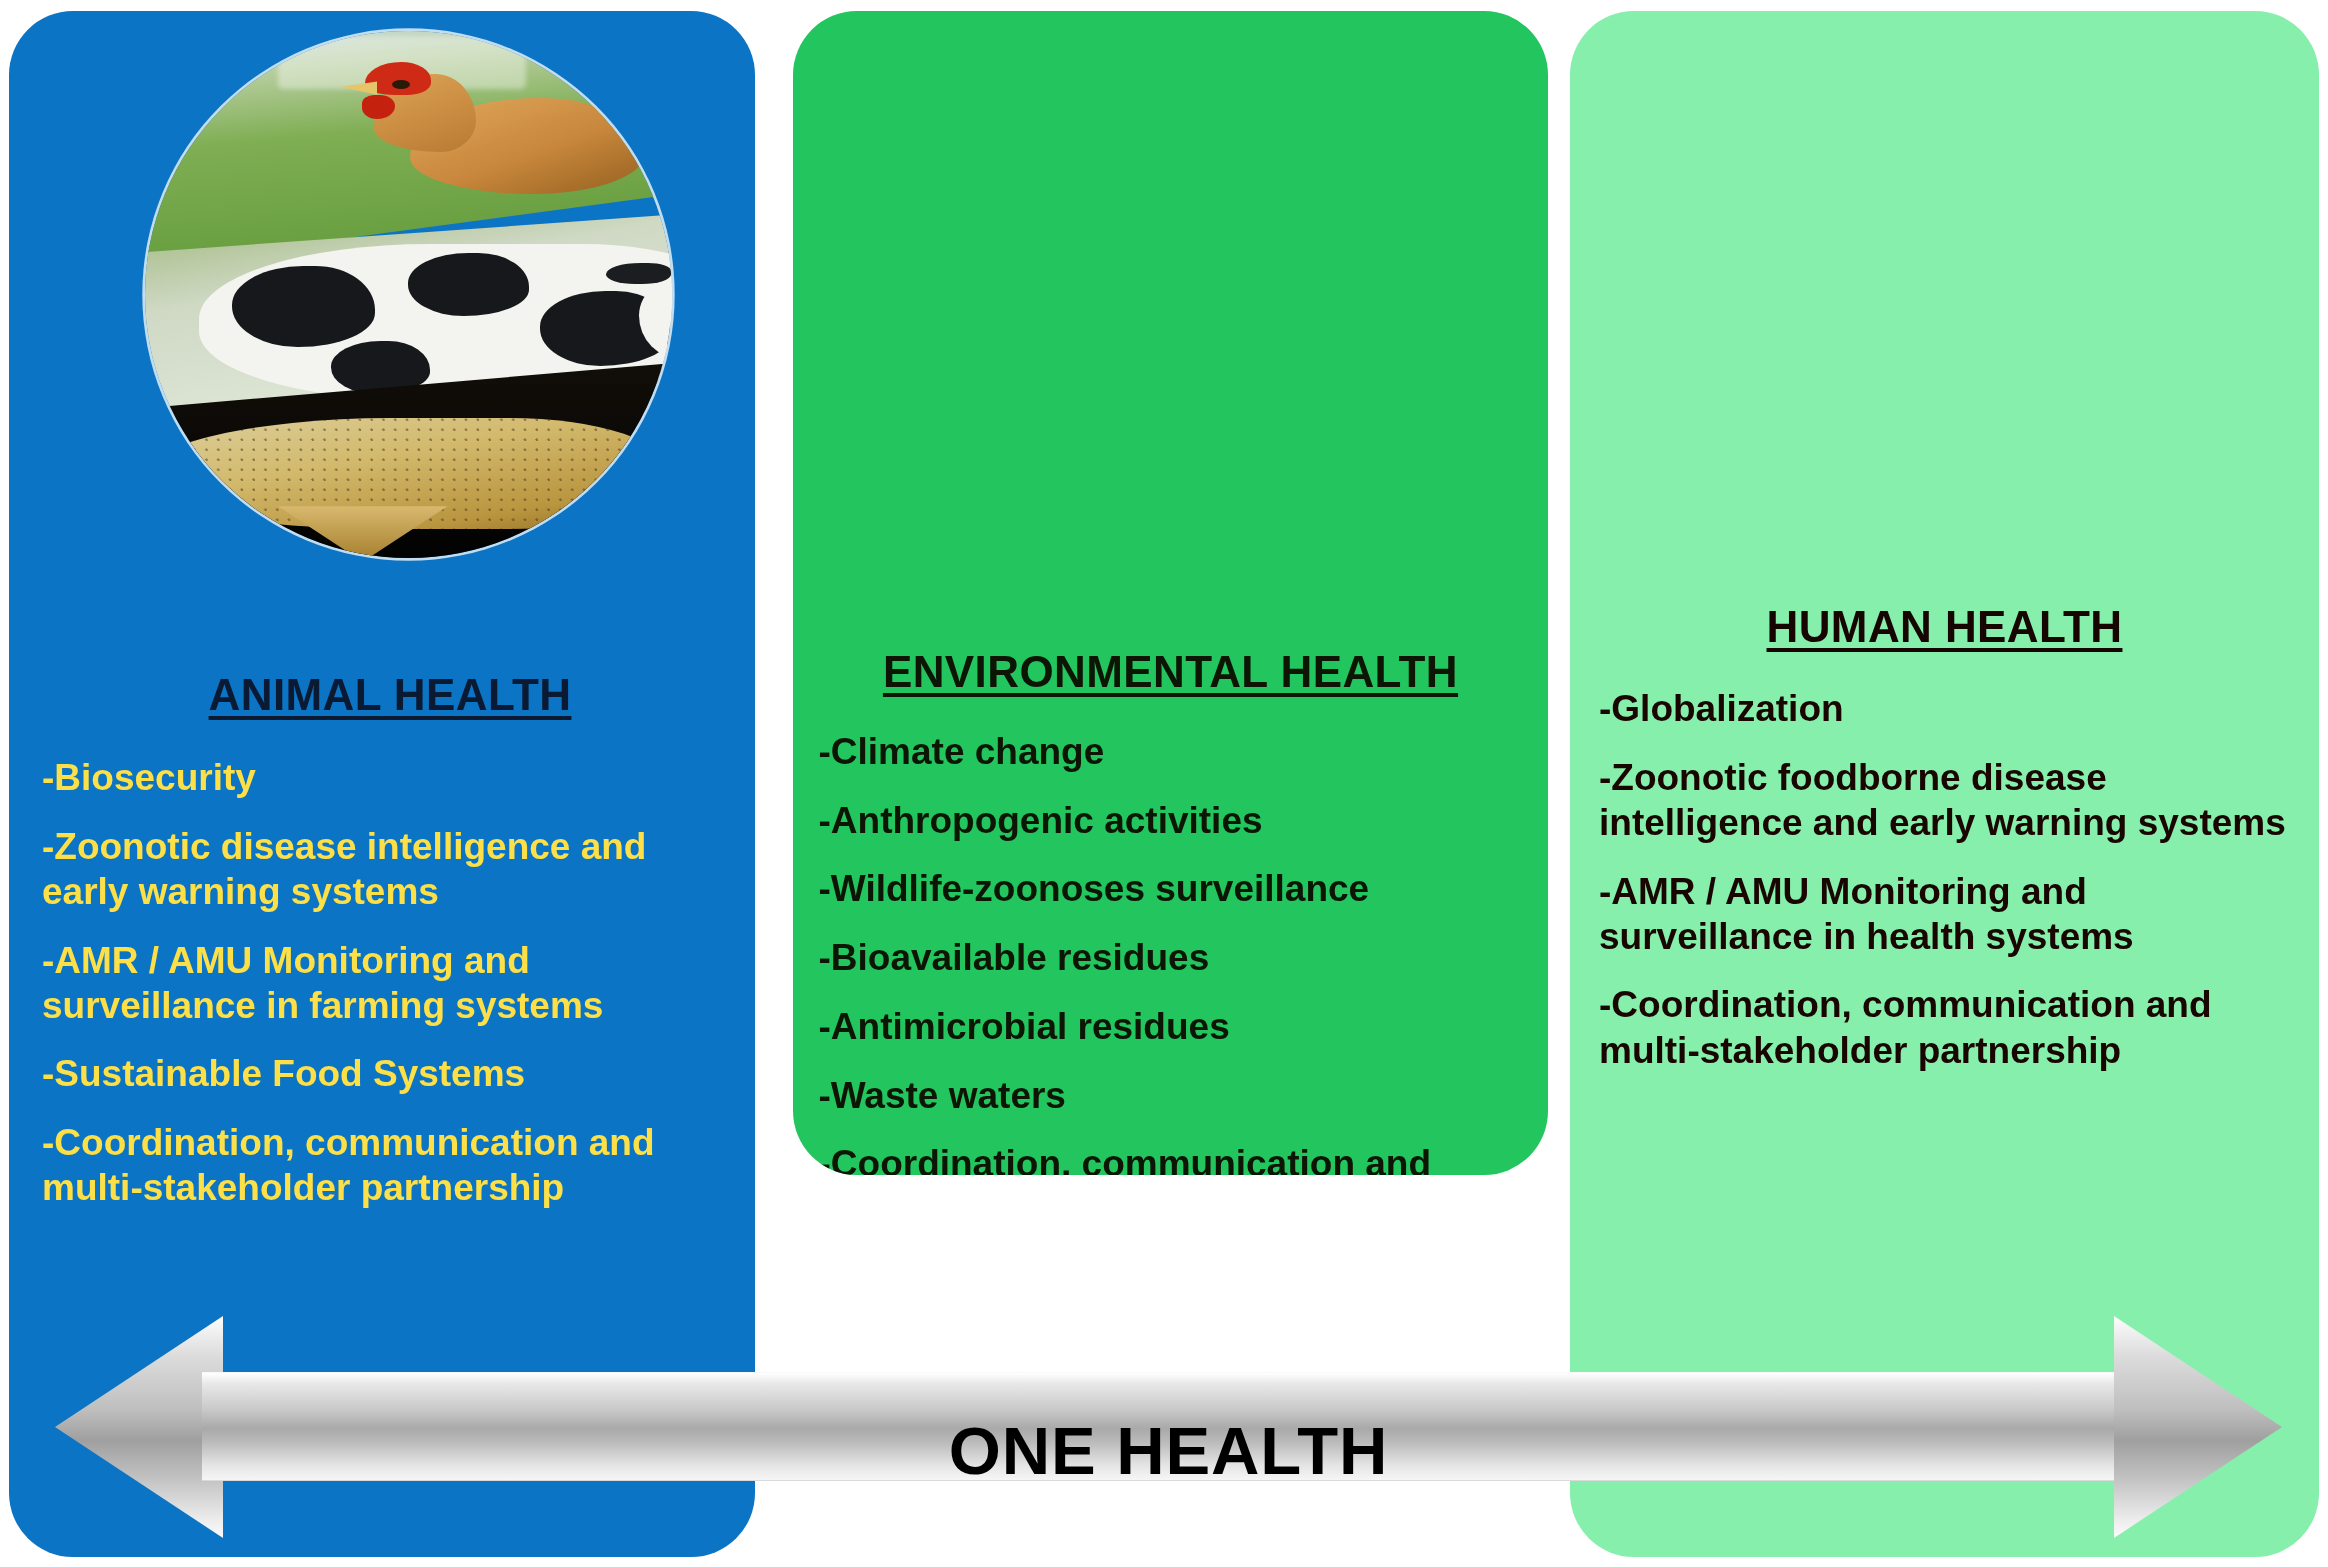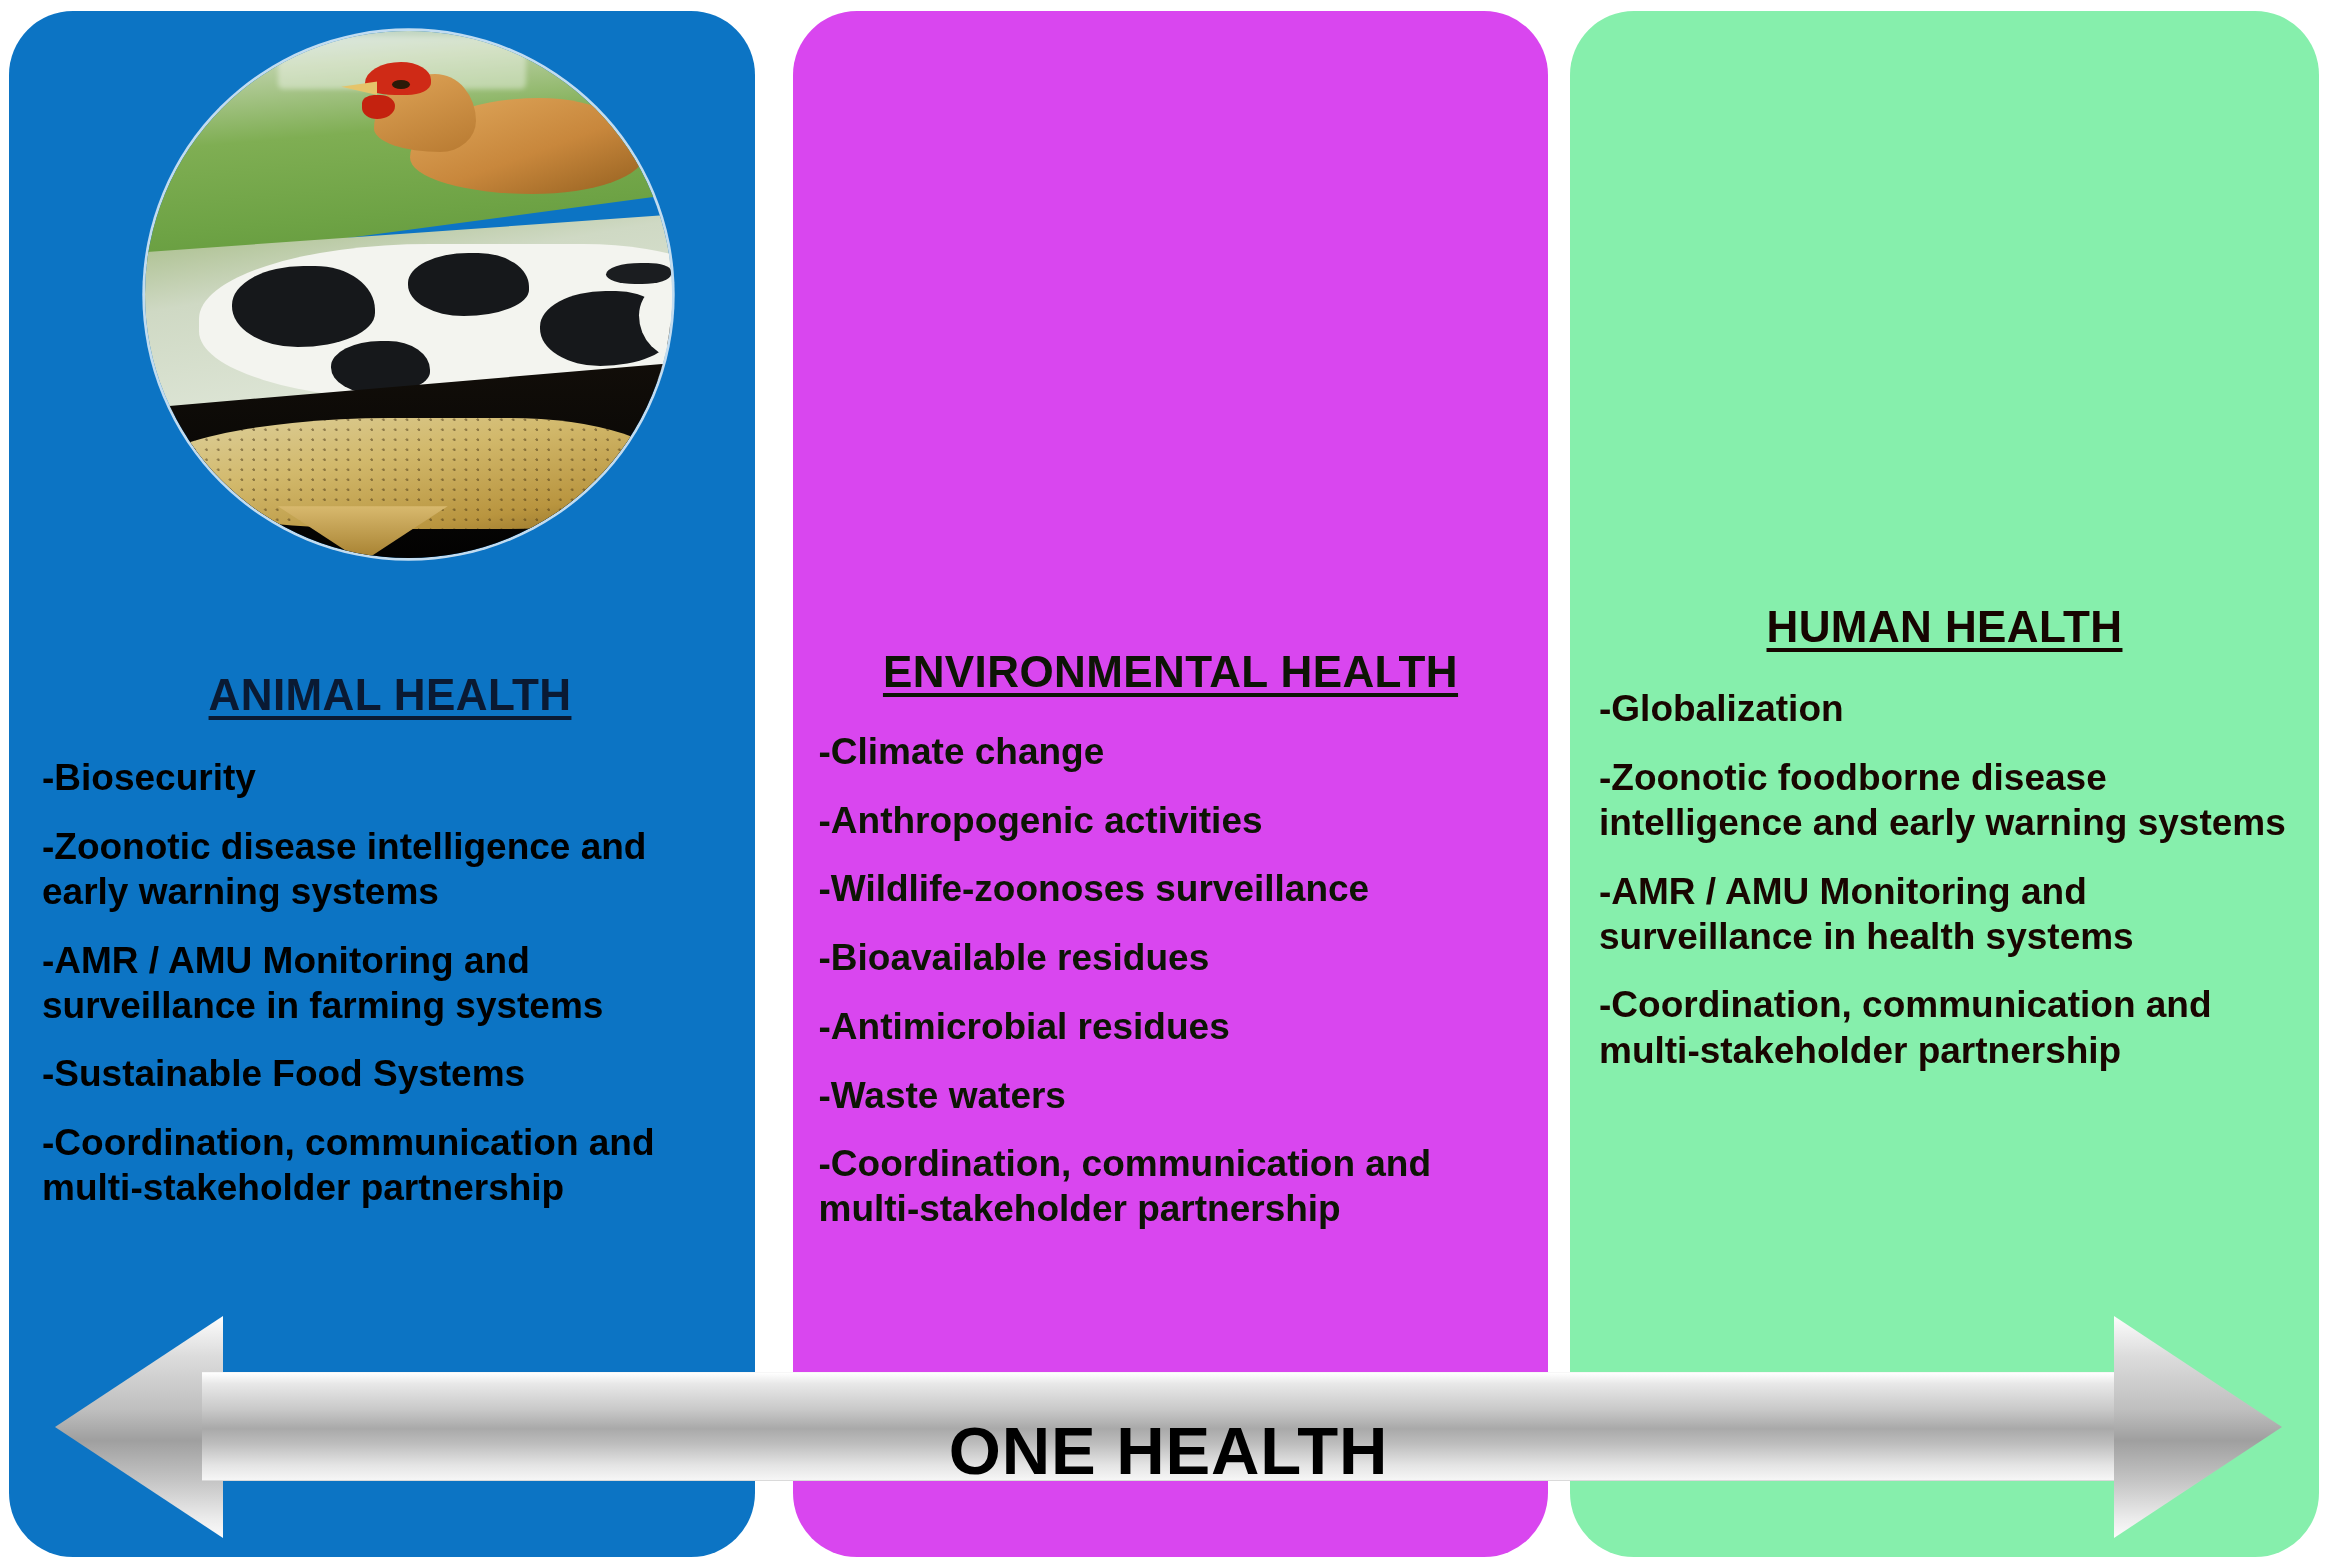--- a/index.html
+++ b/index.html
@@ -33,22 +33,22 @@
     left: 9px;
     top: 11px;
     width: 746px;
     height: 1546px;
     background: #0C74C4;
   }
   .panel-env {
     left: 793px;
     top: 11px;
     width: 755px;
-    height: 1546px;
-    background: #d946ef;
+    height: 1164px;
+    background: #22c55e;
   }
   .panel-human {
     left: 1570px;
     top: 11px;
     width: 749px;
     height: 1546px;
     background: #86efac;
   }
 
   
@@ -240,21 +240,21 @@
     font-size: 37px;
     line-height: 1.22;
   }
   .bullets p {
     margin: 0 0 23.6px 0;
   }
   .bullets-animal {
     left: 33px;
     top: 744px;
     width: 700px;
-    color: #000000;
+    color: #fde047;
   }
   .bullets-env {
     left: 25.5px;
     top: 718px;
     width: 709px;
     color: #0d1505;
   }
   .bullets-human {
     left: 29px;
     top: 675px;

